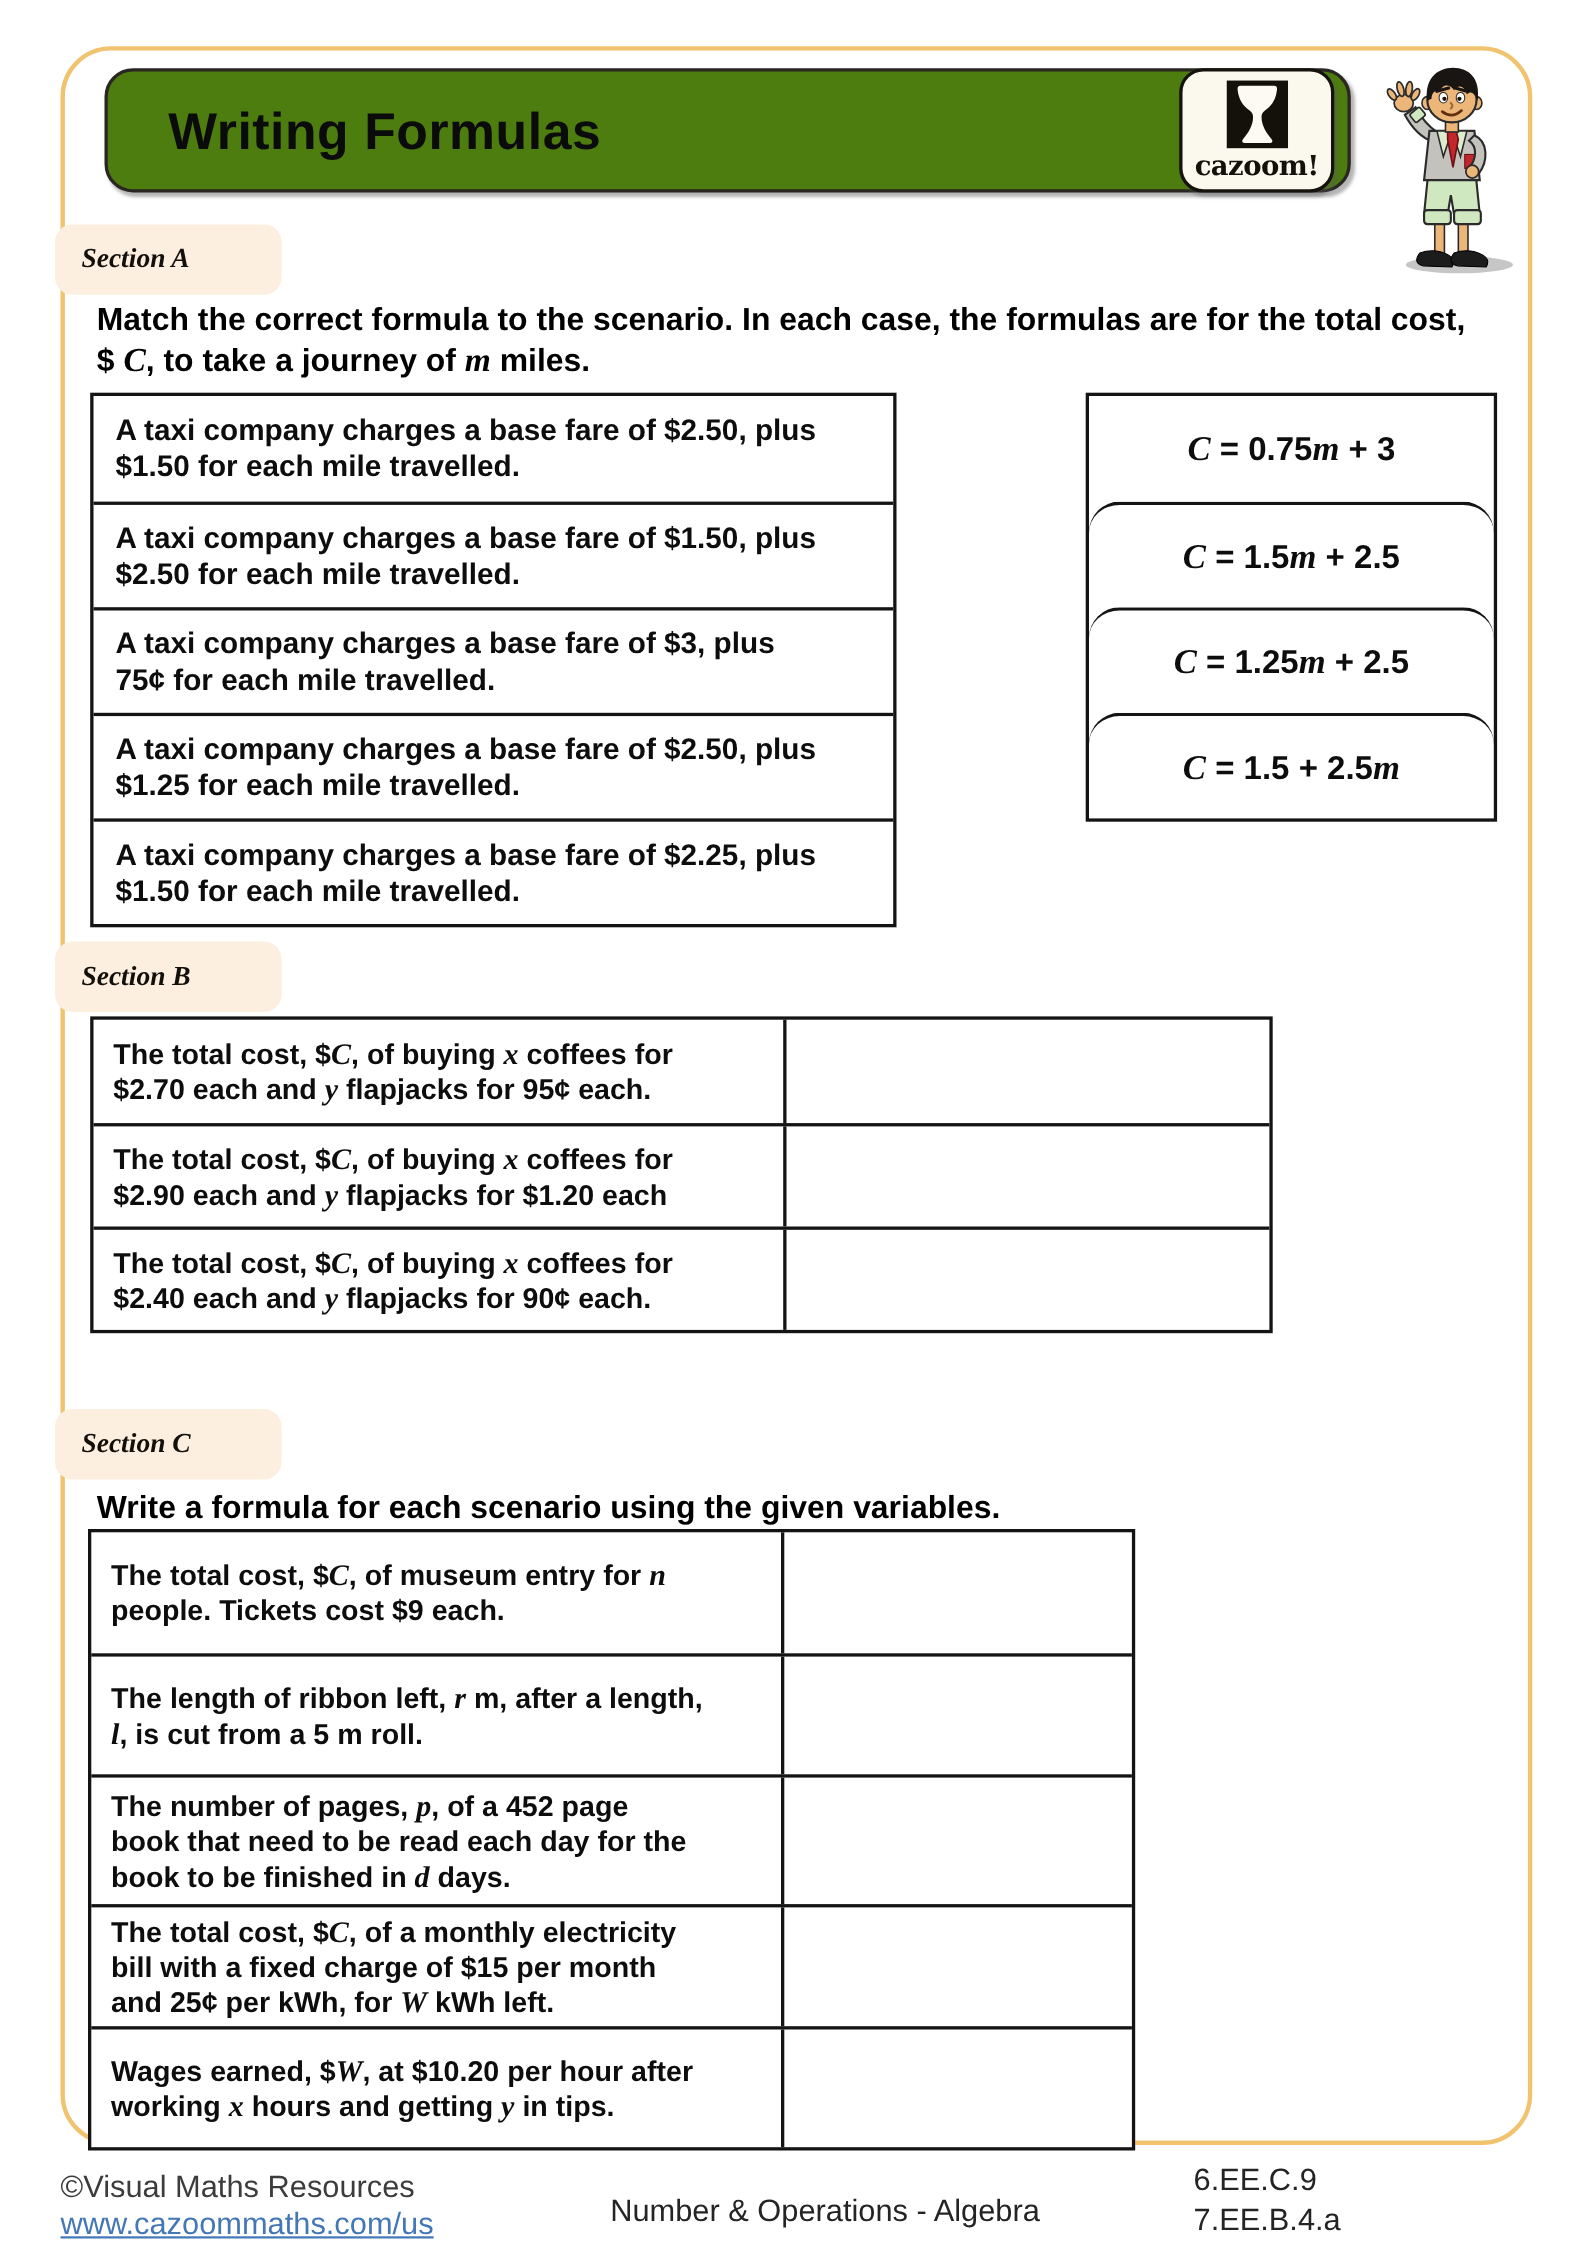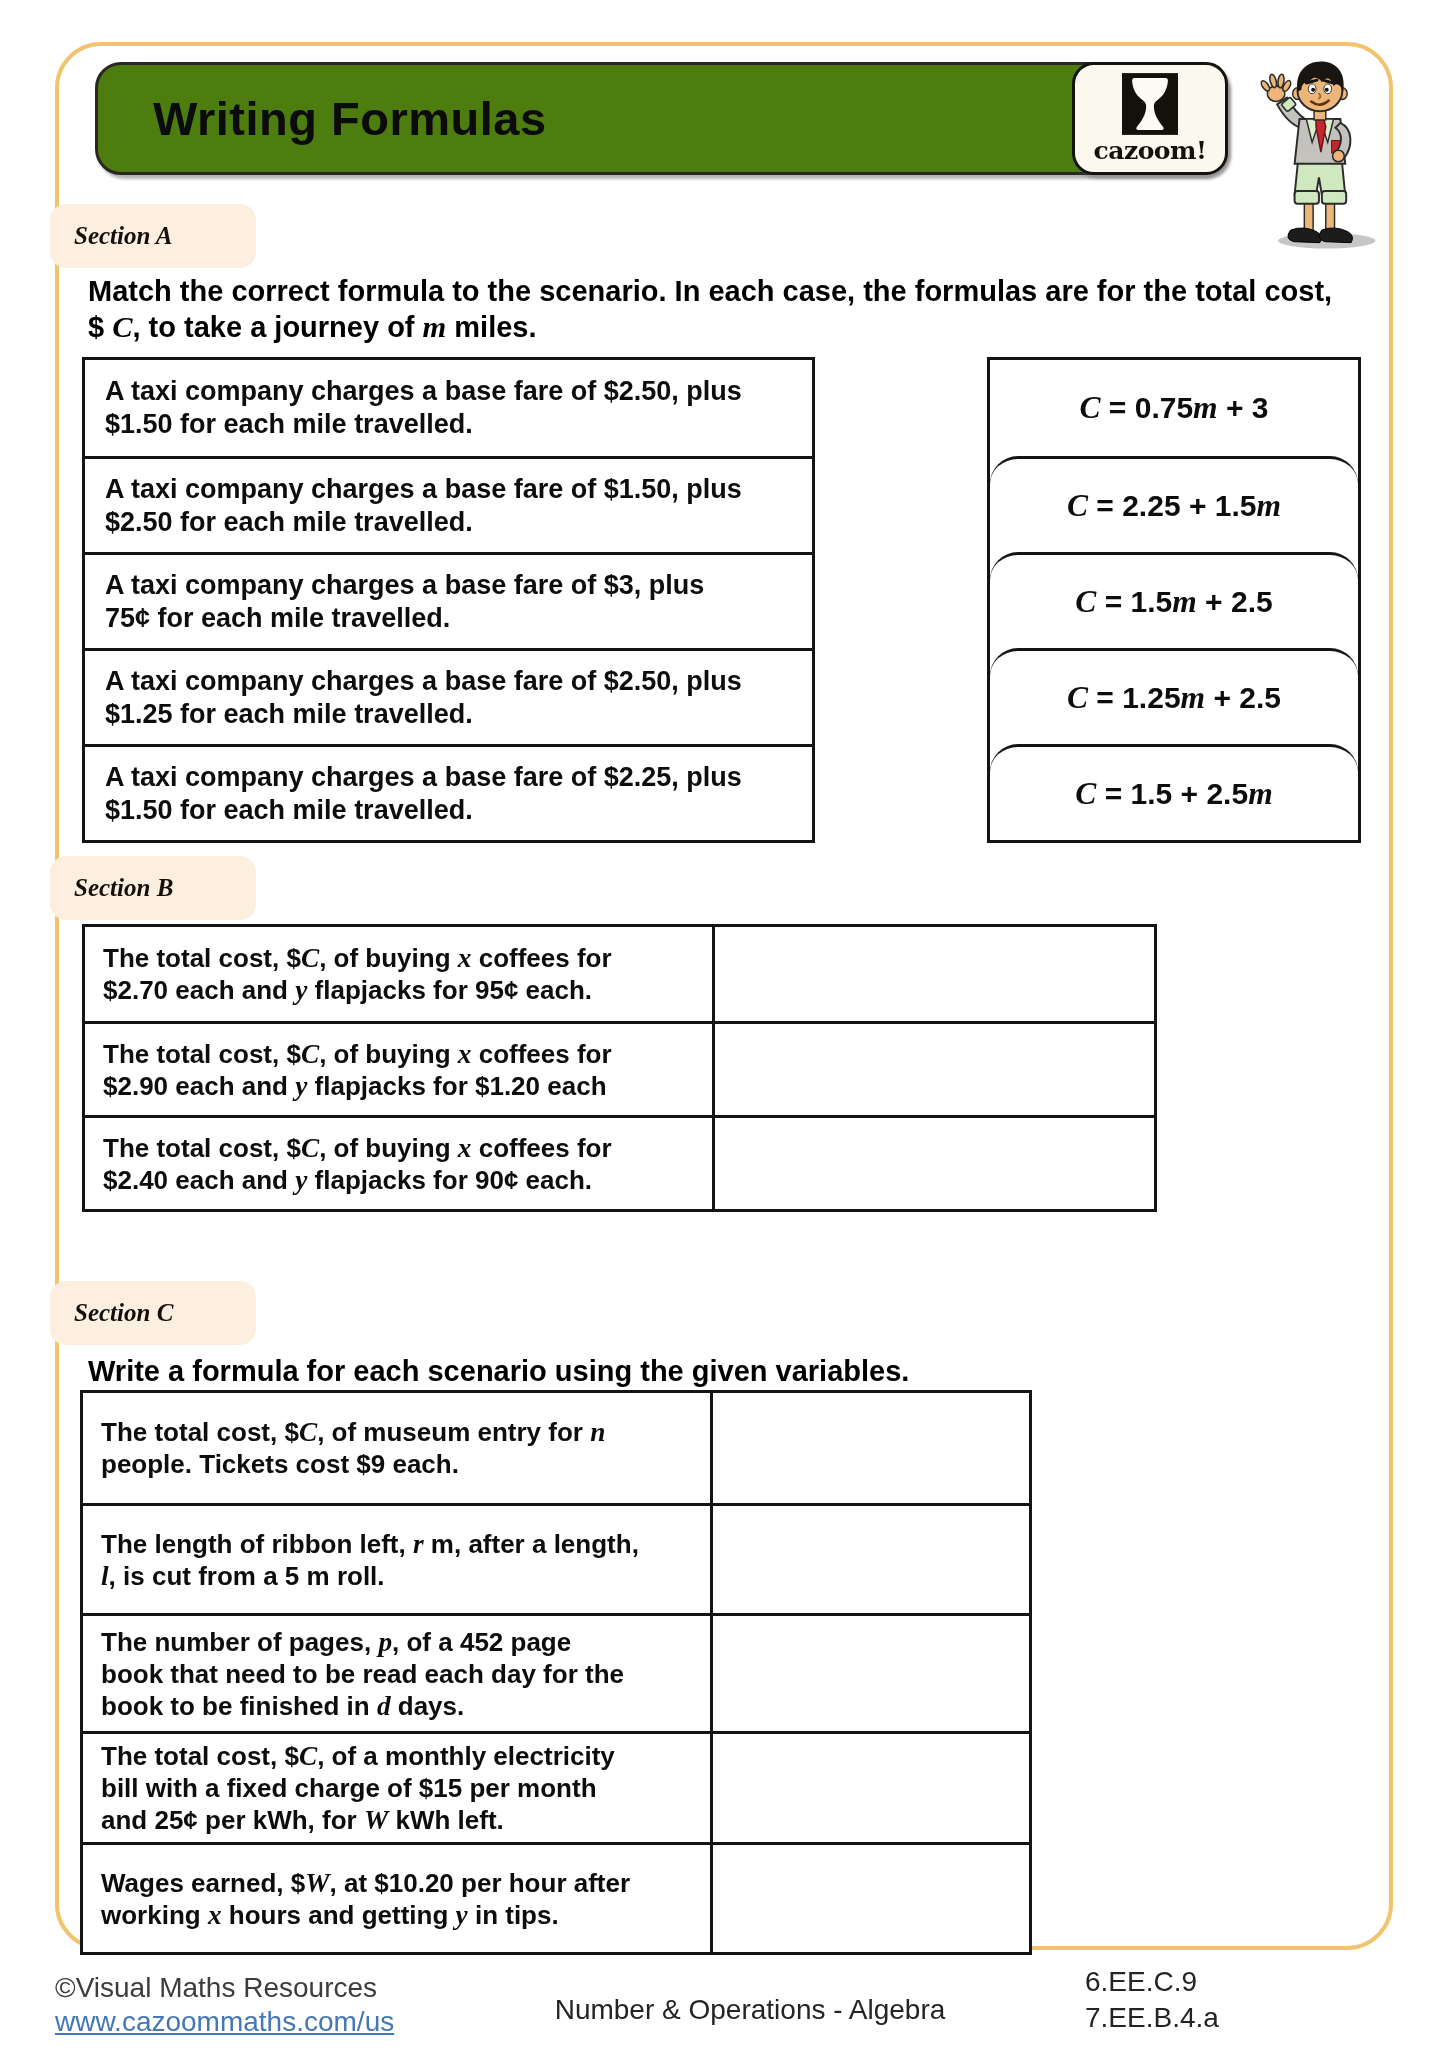--- a/index.html
+++ b/index.html
@@ -15,21 +15,21 @@
   .title-box{
     position:absolute;left:95px;top:62px;width:1133px;height:113px;
     background:#4d7c0f;border:3px solid #2a2723;border-radius:26px;box-sizing:border-box;
     box-shadow:3px 4px 3px rgba(90,90,90,.45);
   }
   .title-text{
     position:absolute;left:55px;top:0;height:107px;display:flex;align-items:center;
     font-size:47px;font-weight:bold;letter-spacing:.5px;color:#0b0b0b;
   }
   .logo-box{
-    position:absolute;left:1072px;top:62px;width:156px;height:113px;box-sizing:border-box;
+    position:absolute;left:1072px;top:62px;width:141px;height:113px;box-sizing:border-box;
     background:#fbf8ee;border:3px solid #16130e;border-radius:22px;
     display:flex;flex-direction:column;align-items:center;justify-content:center;
     box-shadow:3px 4px 3px rgba(90,90,90,.35);
   }
   .logo-mark{width:56px;height:62px;line-height:0;}
   .logo-text{font-family:"DejaVu Serif",serif;font-weight:bold;font-size:25px;color:#14110b;margin-top:1px;letter-spacing:-0.5px;}
   .boy{position:absolute;left:1243px;top:56px;width:148px;height:200px;line-height:0;}
   
   .sec-label{
     position:absolute;left:50px;width:206px;height:64px;background:#fcefe0;border-radius:16px;
@@ -170,25 +170,20 @@
   </div>
 
   <div class="tbl tbl-a-form">
     <div class="row">
         <div>
           <div class="rline"><span class="mv">C</span><span> = 0.75</span><span class="mv">m</span><span> + 3</span></div>
         </div>
       </div>
     <div class="row">
         <div>
-          <div class="rline"><span class="mv">C</span><span> = 2.25 + 1.5</span><span class="mv">m</span></div>
-        </div>
-      </div>
-    <div class="row">
-        <div>
           <div class="rline"><span class="mv">C</span><span> = 1.5</span><span class="mv">m</span><span> + 2.5</span></div>
         </div>
       </div>
     <div class="row">
         <div>
           <div class="rline"><span class="mv">C</span><span> = 1.25</span><span class="mv">m</span><span> + 2.5</span></div>
         </div>
       </div>
     <div class="row">
         <div>

